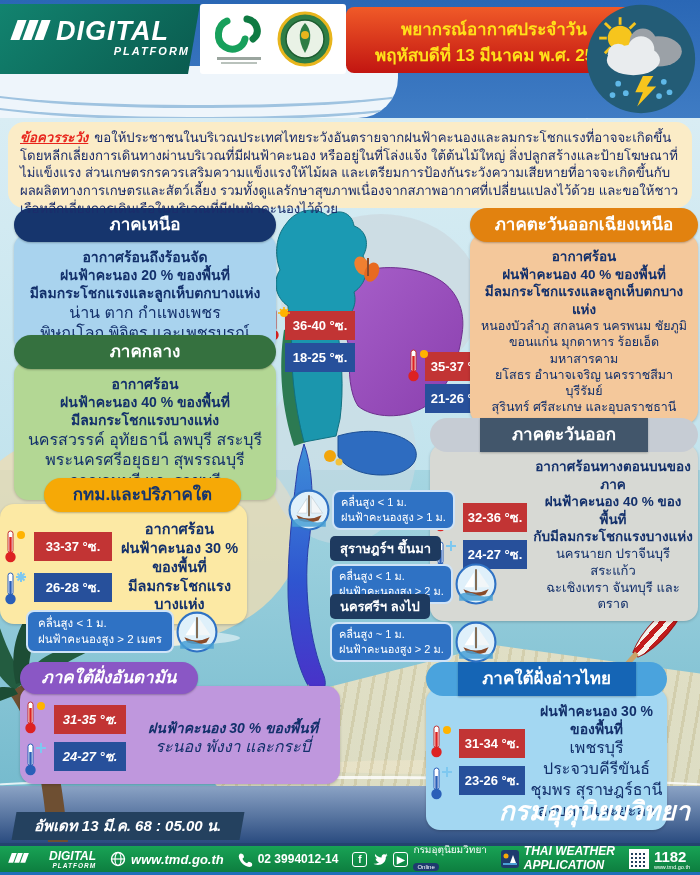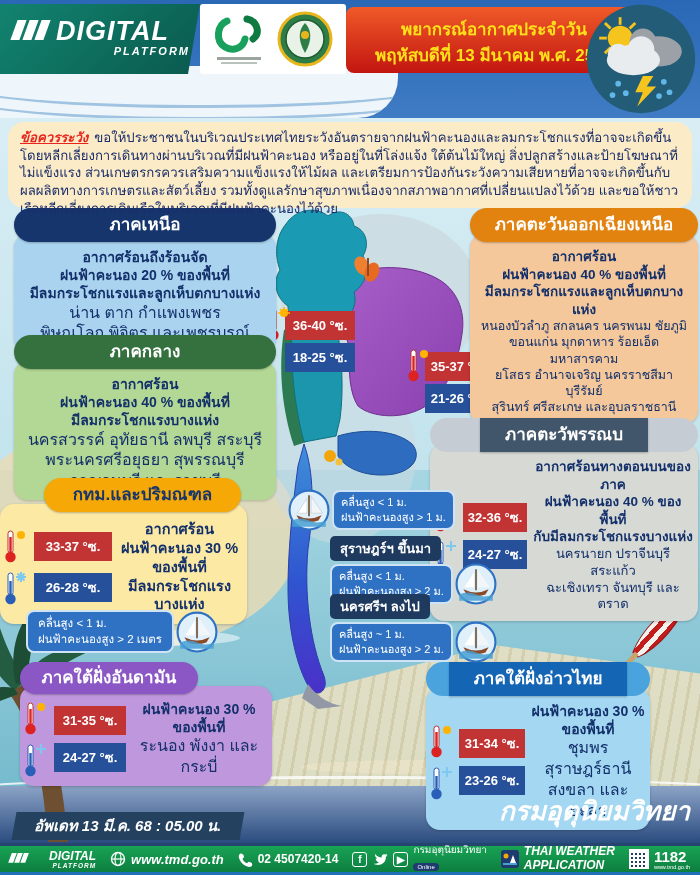--- a/index.html
+++ b/index.html
@@ -80,25 +80,25 @@
   .p-ne .cond { font-size:13.5px; }
   .p-ne .prov { font-size:12.5px; }
 
   .p-east { left:430px; top:418px; width:268px; }
   .p-east .phwrap { background:#c6ccd4; border-radius:18px; height:34px; position:relative; z-index:2; }
   .p-east .ph { background:#42566b; width:168px; margin:0 auto; border-radius:0; height:34px; }
   .p-east .pb { background:#d7d9d4; display:flex; align-items:center; gap:5px; padding:14px 4px 8px 4px; }
   .p-east .cond { font-size:13.5px; }
   .p-east .prov { font-size:13px; }
 
-  .p-andaman { left:20px; top:662px; width:252px; }
+  .p-andaman { left:20px; top:662px; width:320px;font-style:italic; }
   .p-andaman .ph { background:#8a57c5; width:178px; border-radius:16px; height:32px; line-height:32px; }
   .p-andaman .pb { background:#bf97dd; display:flex; align-items:center; gap:6px; padding:14px 6px 8px 4px; min-height:96px; }
 
-  .p-gulf { left:426px; top:662px; width:224px; }
+  .p-gulf { left:426px; top:662px; width:241px; }
   .p-gulf .phwrap { background:#4aa3dd; border-radius:18px; height:34px; position:relative; z-index:2; }
   .p-gulf .ph { background:#1565b5; width:178px; margin:0 auto; border-radius:0; height:34px; }
   .p-gulf .pb { background:#a3d7f2; display:flex; align-items:center; gap:5px; padding:14px 4px 8px 4px; }
 
   
   .seabox { position:absolute; z-index:4; }
   .sb-body { background:#2f72c4; border:2px solid #cfe3f7; border-radius:8px; color:#fff; font-size:11px;
              line-height:1.35; padding:3px 7px; font-weight:500; white-space:nowrap; }
   .sb-title { background:#1e3a5f; border-radius:5px; color:#fff; font-weight:bold; font-size:13px;
               padding:2px 10px; display:inline-block; margin-bottom:2px; }
@@ -314,21 +314,21 @@
       <div class="cond">อากาศร้อน</div>
       <div class="cond">ฝนฟ้าคะนอง 40 % ของพื้นที่</div>
       <div class="cond">มีลมกระโชกแรงบางแห่ง</div>
       <div class="prov">นครสวรรค์ อุทัยธานี ลพบุรี สระบุรี</div>
       <div class="prov">พระนครศรีอยุธยา สุพรรณบุรี</div>
       <div class="prov">กาญจนบุรี และราชบุรี</div>
     </div>
   </div>
 
   <div class="panel p-bkk">
-    <div class="ph">กทม.และปริมณฑล</div>
+    <div class="ph">กทม.และปริภาคใต</div>
     <div class="pb">
       <div class="th-icons">
         <svg width="22" height="34" viewBox="0 0 22 34">
             <circle cx="16" cy="6" r="4" fill="#ffb300"></circle>
             <rect x="3" y="2" width="5" height="22" rx="2.5" fill="#fff" stroke="#c03030"></rect>
             <rect x="4.3" y="8" width="2.4" height="16" fill="#d22"></rect>
             <circle cx="5.5" cy="28" r="5.2" fill="#d22"></circle>
           </svg>
         <svg width="22" height="34" viewBox="0 0 22 34">
             <g stroke="#7ec8f0" stroke-width="2">
@@ -394,21 +394,21 @@
       <div class="cond">มีลมกระโชกแรงและลูกเห็บตกบางแห่ง</div>
       <div class="prov">หนองบัวลำภู สกลนคร นครพนม ชัยภูมิ</div>
       <div class="prov">ขอนแก่น มุกดาหาร ร้อยเอ็ด มหาสารคาม</div>
       <div class="prov">ยโสธร อำนาจเจริญ นครราชสีมา บุรีรัมย์</div>
       <div class="prov">สุรินทร์ ศรีสะเกษ และอุบลราชธานี</div>
     </div>
   </div>
 
   <div class="panel p-east">
     <div class="phwrap">
-        <div class="ph">ภาคตะวัพรรณบ</div>
+        <div class="ph">ภาคตะวันออก</div>
       </div>
     <div class="pb">
       <div class="th-icons">
         <svg width="22" height="34" viewBox="0 0 22 34">
             <circle cx="16" cy="6" r="4" fill="#ffb300"></circle>
             <rect x="3" y="2" width="5" height="22" rx="2.5" fill="#fff" stroke="#c03030"></rect>
             <rect x="4.3" y="8" width="2.4" height="16" fill="#d22"></rect>
             <circle cx="5.5" cy="28" r="5.2" fill="#d22"></circle>
           </svg>
         <svg width="22" height="34" viewBox="0 0 22 34">
@@ -456,20 +456,21 @@
             <rect x="4.3" y="10" width="2.4" height="14" fill="#2a5fb8"></rect>
             <circle cx="5.5" cy="28" r="5.2" fill="#2a5fb8"></circle>
           </svg>
       </div>
       <div class="temp-badge" style="width:66px;">
         <div class="hi">31-34 °ซ.</div>
         <div class="lo" style="margin-top:8px;">23-26 °ซ.</div>
       </div>
       <div style="flex:1;">
         <div class="cond">ฝนฟ้าคะนอง 30 % ของพื้นที่</div>
+        <div class="prov">เพชรบุรี ประจวบคีรีขันธ์</div>
         <div class="prov">ชุมพร สุราษฎร์ธานี</div>
         <div class="prov">สงขลา และยะลา</div>
       </div>
     </div>
   </div>
 
   <div class="seabox" style="left:288px;top:489px;display:flex;align-items:center;gap:2px;">
     <svg class="ship" viewBox="0 0 40 40">
         <circle cx="20" cy="20" r="18.5" fill="#dff0fa" stroke="#2f72c4" stroke-width="2"></circle>
         <line x1="20" y1="6" x2="20" y2="26" stroke="#6b4a2a" stroke-width="1.5"></line>
@@ -555,21 +556,21 @@
           <circle cx="8" cy="8" r="6.5" fill="none" stroke="#fff" stroke-width="1.4"></circle>
           <ellipse cx="8" cy="8" rx="3" ry="6.5" fill="none" stroke="#fff" stroke-width="1.2"></ellipse>
           <line x1="1.5" y1="8" x2="14.5" y2="8" stroke="#fff" stroke-width="1.2"></line>
         </svg>
       <span class="f-web">www.tmd.go.th</span>
     </div>
     <div class="fitem">
       <svg width="15" height="15" viewBox="0 0 20 20">
           <path d="M4,2 C7,2 8,5 8,7 L6,9 C7,12 9,14 12,15 L14,13 C16,13 19,14 19,17 C19,19 17,20 15,20 C8,19 2,13 1,6 C1,4 2,2 4,2 Z" fill="#fff"></path>
         </svg>
-      <span class="f-phone">02 4507420-14</span>
+      <span class="f-phone">02 3994012-14</span>
     </div>
     <div class="fitem">
       <span class="soc">f</span>
       <svg width="16" height="13" viewBox="0 0 14 12">
           <path d="M1,10 C3,10 5,9.5 6,8.5 C4,8 3,6.5 3,5 C3.5,5.2 4,5.2 4.5,5 C2.5,4 2,2 2.5,1 C4,3 6,4 8.5,4.2 C8.2,2 10,.5 11.8,1.5 C12.5,1 13,.8 13.6,.5 C13.4,1.3 13,1.9 12.4,2.3 C13,2.25 13.5,2.1 14,1.9 C13.6,2.6 13,3.2 12.4,3.6 C12.6,8 9,11 5,11 C3.5,11 2,10.6 1,10 Z" fill="#fff"></path>
         </svg>
       <span class="soc">▶</span>
       <span>
         <div class="f-soclabel">กรมอุตุนิยมวิทยา</div>
         <div class="f-badge">Online</div>

